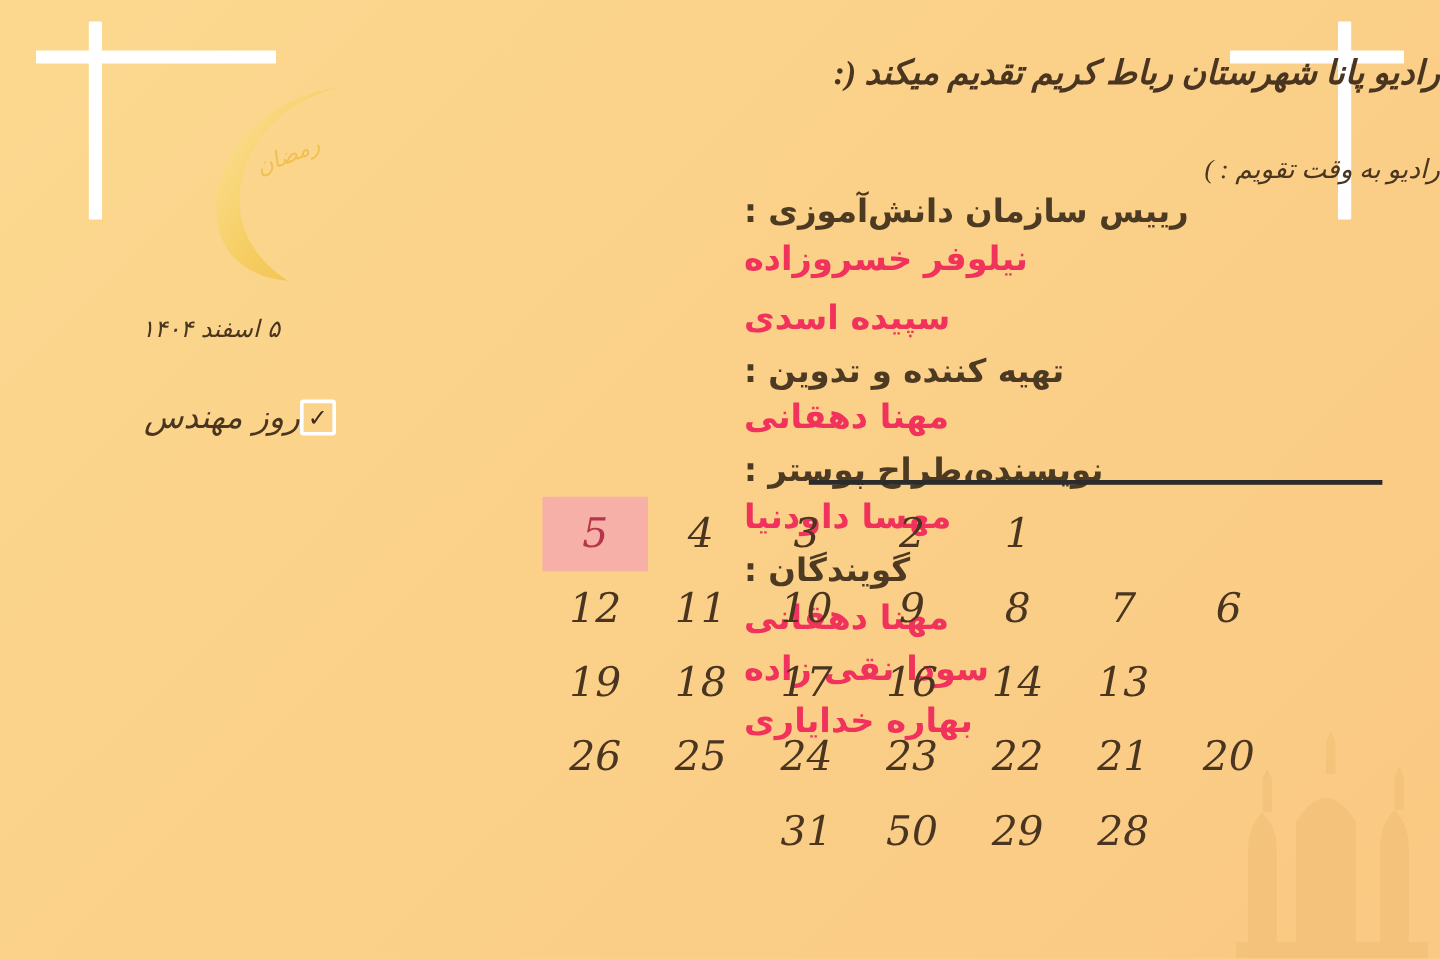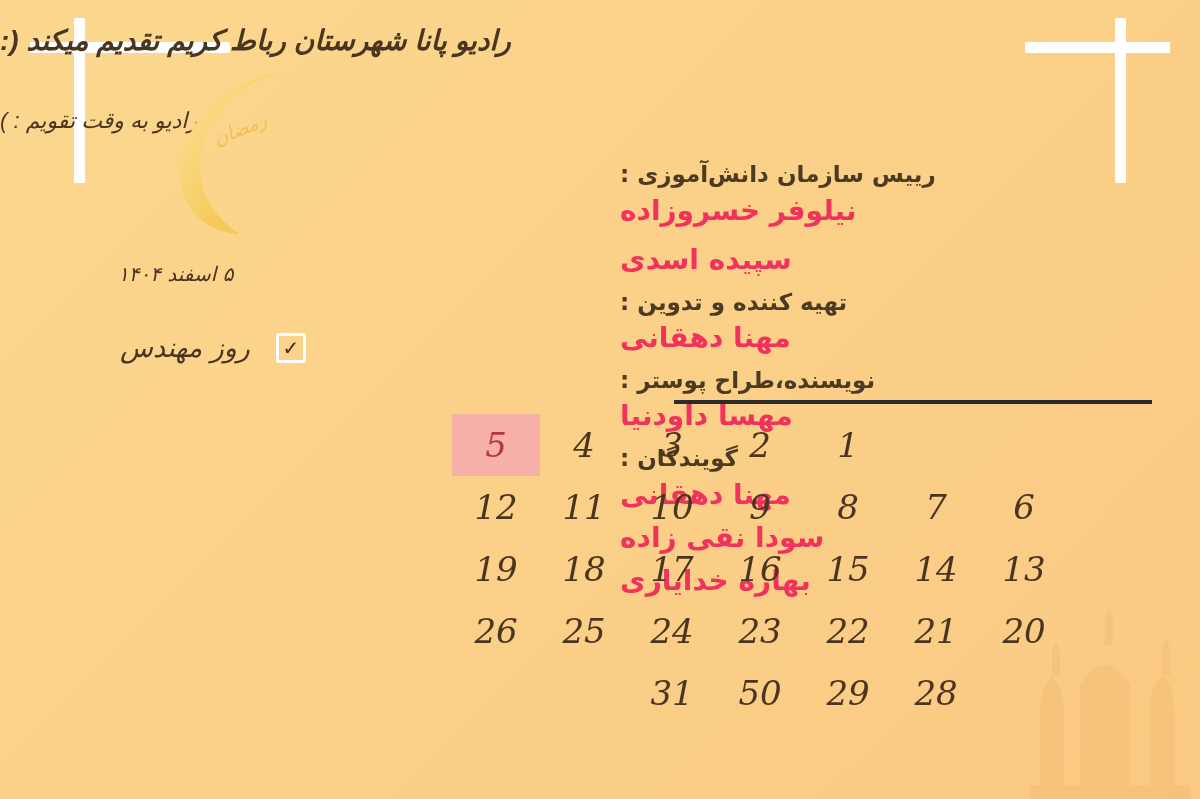--- a/index.html
+++ b/index.html
@@ -44,25 +44,26 @@
   .bracket-tr .h { top: 24px; right: 0; width: 145px; }
   .bracket-tr .v { top: 0; right: 44px; height: 165px; }
 
   .bracket-tl { top: 18px; left: 30px; width: 200px; height: 165px; }
   .bracket-tl .h { top: 24px; left: 0; width: 200px; }
   .bracket-tl .v { top: 0; left: 44px; height: 165px; }
 
   
   .hdr {
     position: absolute;
-    text-align: left;
+    text-align: right;
     color: #4a3520;
-    font-family: Liberation Sans, sans-serif;
+    font-family: Liberation Serif, serif;
     font-style: italic;
     white-space: nowrap;
+    margin-top: 20px;
   }
   #hdr-line1 {
     top: 24px;
     left: 0; right: 0;
     font-size: 28px;
     font-weight: 600;
     letter-spacing: 0.5px;
   }
   #hdr-line2 {
     top: 108px;
@@ -77,21 +78,21 @@
     top: 160px;
     right: 40px;
     width: 540px;
     text-align: left;
     direction: rtl;
   }
   .credit-block { margin-bottom: 6px; }
   .credit-role {
     font-family: "DejaVu Sans", sans-serif;
     font-weight: bold;
-    font-size: 23px;
+    font-size: 27px;
     color: #4c3a22;
     line-height: 1.25;
     text-align: left;
     letter-spacing: -0.5px;
   }
   .credit-names { text-align: left; }
   .credit-name {
     font-family: "DejaVu Sans", sans-serif;
     font-weight: bold;
     font-size: 28px;
@@ -131,21 +132,21 @@
     font-size: 20px;
     color: #4a3520;
     white-space: nowrap;
   }
   #day-note {
     position: absolute;
     top: 332px;
     left: 120px;
     display: flex;
     align-items: center;
-    gap: 26px;
+    gap: 0;
     flex-direction: row-reverse;
   }
   #day-note-text {
     font-family: "DejaVu Serif", serif;
     font-style: italic;
     font-size: 27px;
     color: #4a3520;
     white-space: nowrap;
   }
   #day-check {
@@ -299,21 +300,20 @@
           <div class="cal-cell">7</div>
           <div class="cal-cell">8</div>
           <div class="cal-cell">9</div>
           <div class="cal-cell">10</div>
           <div class="cal-cell">11</div>
           <div class="cal-cell">12</div>
         </div>
         <div class="cal-row">
           <div class="cal-cell">13</div>
           <div class="cal-cell">14</div>
-          <div class="cal-cell">15</div>
           <div class="cal-cell">16</div>
           <div class="cal-cell">17</div>
           <div class="cal-cell">18</div>
           <div class="cal-cell">19</div>
         </div>
         <div class="cal-row">
           <div class="cal-cell">20</div>
           <div class="cal-cell">21</div>
           <div class="cal-cell">22</div>
           <div class="cal-cell">23</div>

